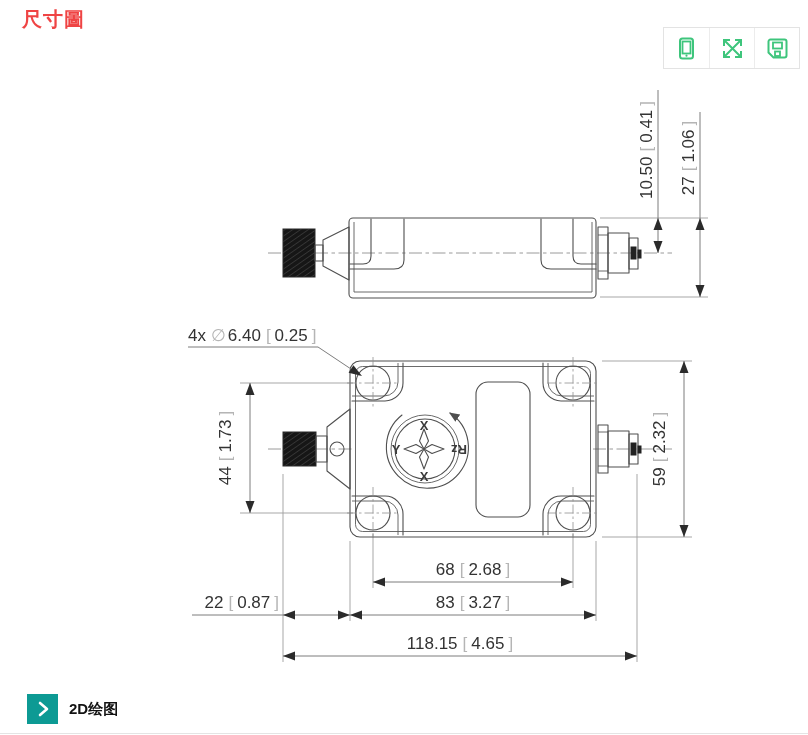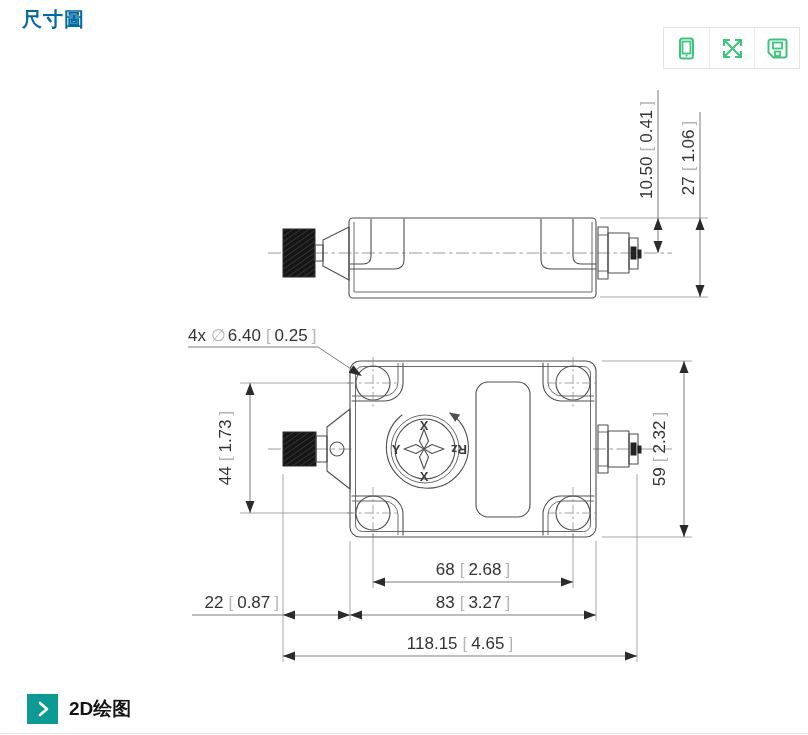--- a/index.html
+++ b/index.html
@@ -2,36 +2,36 @@
 <html><head>
 <meta charset="utf-8">
 <style>
   html,body{margin:0;padding:0;}
   body{
     width:808px;height:735px;position:relative;background:#ffffff;
     font-family:"Liberation Sans",sans-serif;overflow:hidden;
   }
   .title{
     position:absolute;left:22px;top:6px;margin:0;
-    font-size:20px;font-weight:bold;color:#0369a1;letter-spacing:1px;
+    font-size:20px;font-weight:bold;color:#ef4444;letter-spacing:1px;
   }
   .toolbar{
     position:absolute;left:663px;top:27px;display:flex;
     background:#fff;border:1px solid #e3e3e3;
   }
   .tb-btn{
     width:45px;height:40px;display:flex;align-items:center;justify-content:center;
     background:#fff;border:none;border-left:1px solid #ececec;cursor:pointer;padding:0;
   }
   .tb-btn:first-child{border-left:none;}
   .tb-btn svg{display:block;}
   .drawing{position:absolute;left:0;top:0;}
   .footer{position:absolute;left:27px;top:694px;display:flex;align-items:center;gap:11px;}
   .chev-box{width:31px;height:30px;display:flex;align-items:center;justify-content:center;border:none;cursor:pointer;padding:0;}
-  .footer-label{font-size:19px;font-weight:bold;color:#121212;}
+  .footer-label{font-size:15px;font-weight:bold;color:#121212;}
   .page-divider{position:absolute;left:0;top:733px;width:808px;height:1px;background:#e4e4e4;}
 
   
   .ln{fill:none;stroke:#4f4f4f;stroke-width:1.1;stroke-linejoin:round;stroke-linecap:round;}
   .ln2{fill:none;stroke:#5a5a5a;stroke-width:0.9;stroke-linejoin:round;}
   .thin{fill:none;stroke:#9d9d9d;stroke-width:0.9;}
   .cl{fill:none;stroke:#8f8f8f;stroke-width:0.9;stroke-dasharray:13 3.5 3.5 3.5;}
   .hx{fill:none;stroke:#8f8f8f;stroke-width:0.8;stroke-dasharray:9 3 2.5 3;}
   .dim{fill:none;stroke:#7d7d7d;stroke-width:1;}
   .arr{fill:#2b2b2b;stroke:none;}

